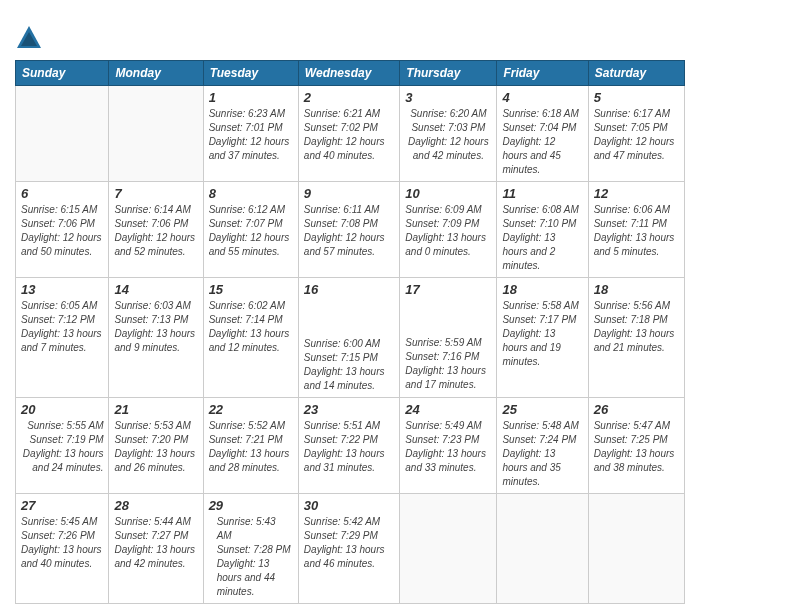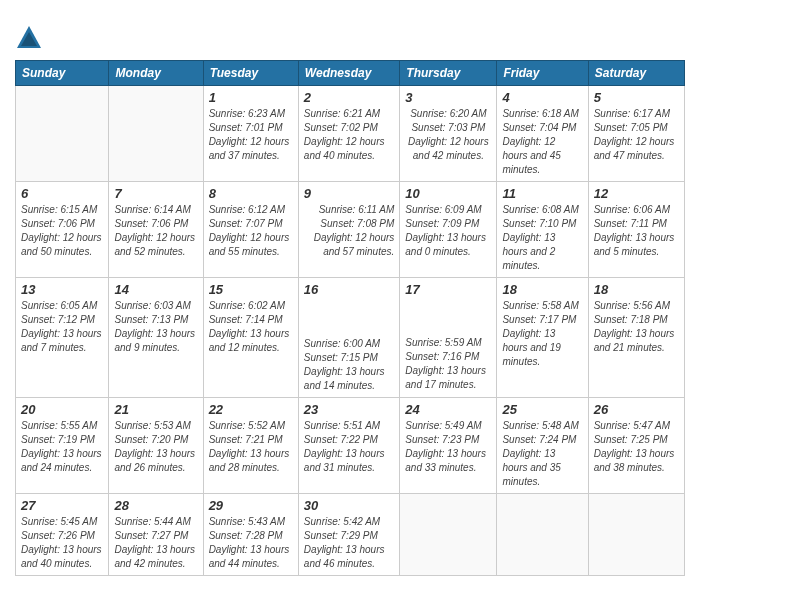--- a/index.html
+++ b/index.html
@@ -177,21 +177,21 @@
 Daylight: 12 hours and 52 minutes.</div>
           </td>
           <td>
             <span class="day-num">8</span>
             <div class="day-info" style="white-space: pre-line;">Sunrise: 6:12 AM
 Sunset: 7:07 PM
 Daylight: 12 hours and 55 minutes.</div>
           </td>
           <td>
             <span class="day-num">9</span>
-            <div class="day-info" style="white-space: pre-line; text-align: right;">Sunrise: 6:11 AM
+            <div class="day-info" style="white-space: pre-line;">Sunrise: 6:11 AM
 Sunset: 7:08 PM
 Daylight: 12 hours and 57 minutes.</div>
           </td>
           <td>
             <span class="day-num">10</span>
             <div class="day-info" style="white-space: pre-line;">Sunrise: 6:09 AM
 Sunset: 7:09 PM
 Daylight: 13 hours and 0 minutes.</div>
           </td>
           <td>
@@ -247,21 +247,21 @@
           <td>
             <span class="day-num">18</span>
             <div class="day-info" style="white-space: pre-line;">Sunrise: 5:56 AM
 Sunset: 7:18 PM
 Daylight: 13 hours and 21 minutes.</div>
           </td>
         </tr>
         <tr>
           <td>
             <span class="day-num">20</span>
-            <div class="day-info" style="white-space: pre-line;">Sunrise: 5:55 AM
+            <div class="day-info" style="white-space: pre-line; text-align: right;">Sunrise: 5:55 AM
 Sunset: 7:19 PM
 Daylight: 13 hours and 24 minutes.</div>
           </td>
           <td>
             <span class="day-num">21</span>
             <div class="day-info" style="white-space: pre-line;">Sunrise: 5:53 AM
 Sunset: 7:20 PM
 Daylight: 13 hours and 26 minutes.</div>
           </td>
           <td>
@@ -303,21 +303,21 @@
 Daylight: 13 hours and 40 minutes.</div>
           </td>
           <td>
             <span class="day-num">28</span>
             <div class="day-info" style="white-space: pre-line;">Sunrise: 5:44 AM
 Sunset: 7:27 PM
 Daylight: 13 hours and 42 minutes.</div>
           </td>
           <td>
             <span class="day-num">29</span>
-            <div class="day-info" style="white-space: pre-line;">Sunrise: 5:43 AM
+            <div class="day-info" style="white-space: pre-line; margin-left: 8px;">Sunrise: 5:43 AM
 Sunset: 7:28 PM
 Daylight: 13 hours and 44 minutes.</div>
           </td>
           <td>
             <span class="day-num">30</span>
             <div class="day-info" style="white-space: pre-line;">Sunrise: 5:42 AM
 Sunset: 7:29 PM
 Daylight: 13 hours and 46 minutes.</div>
           </td>
           <td class="empty-cell"></td>

